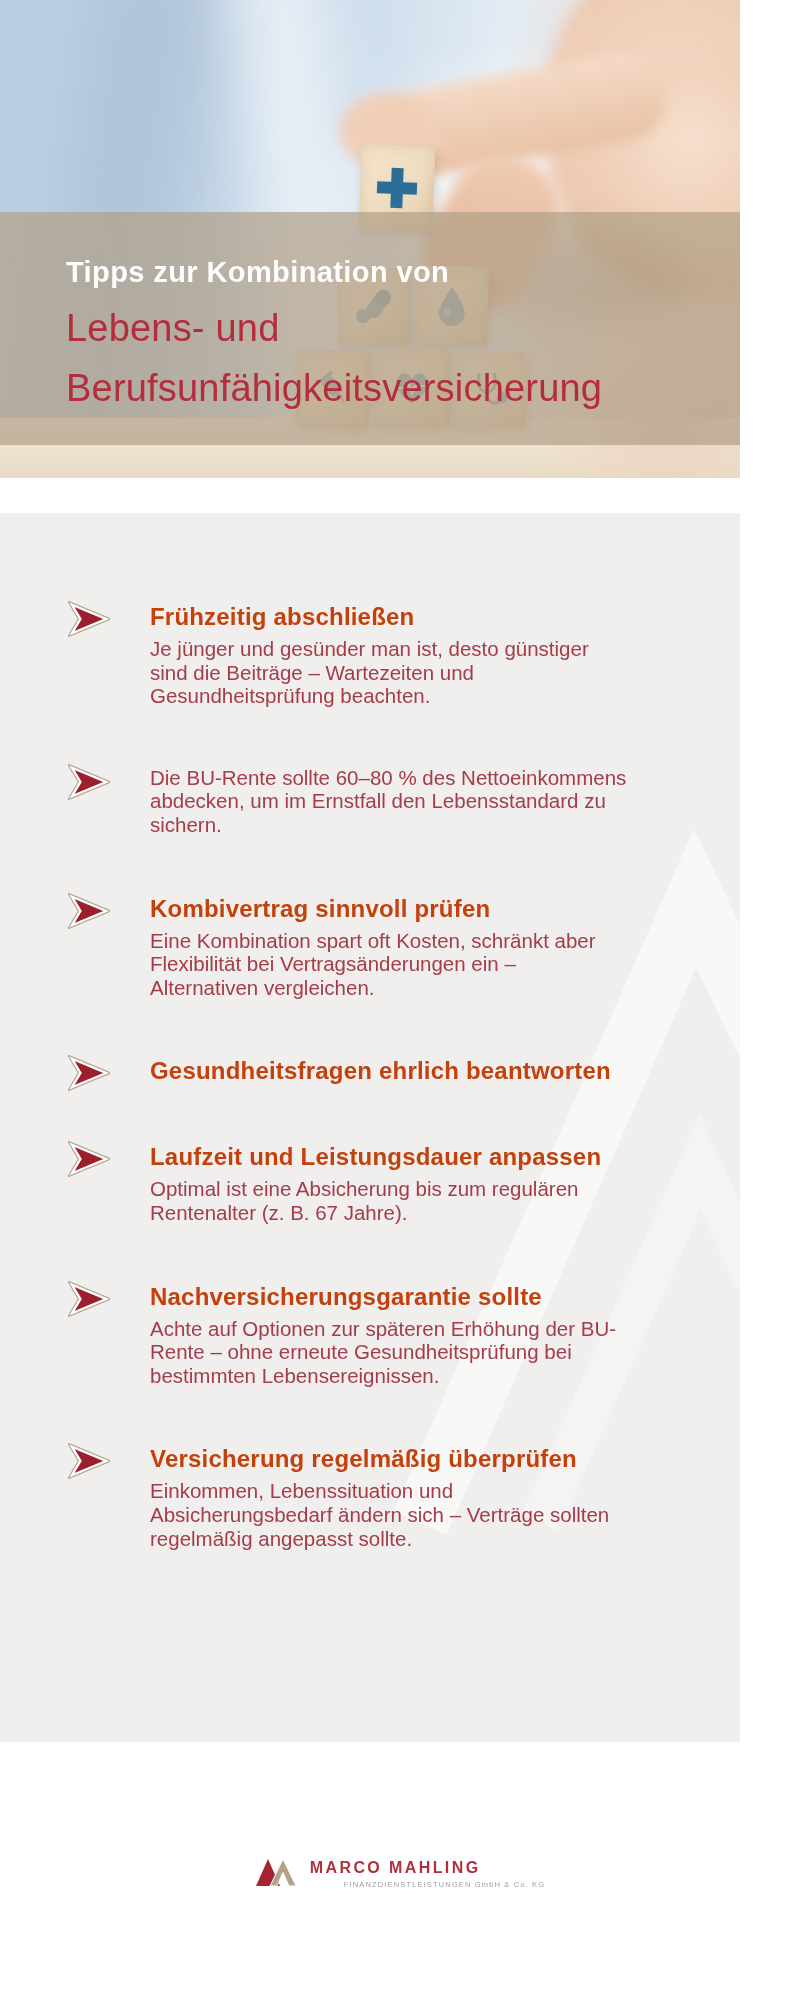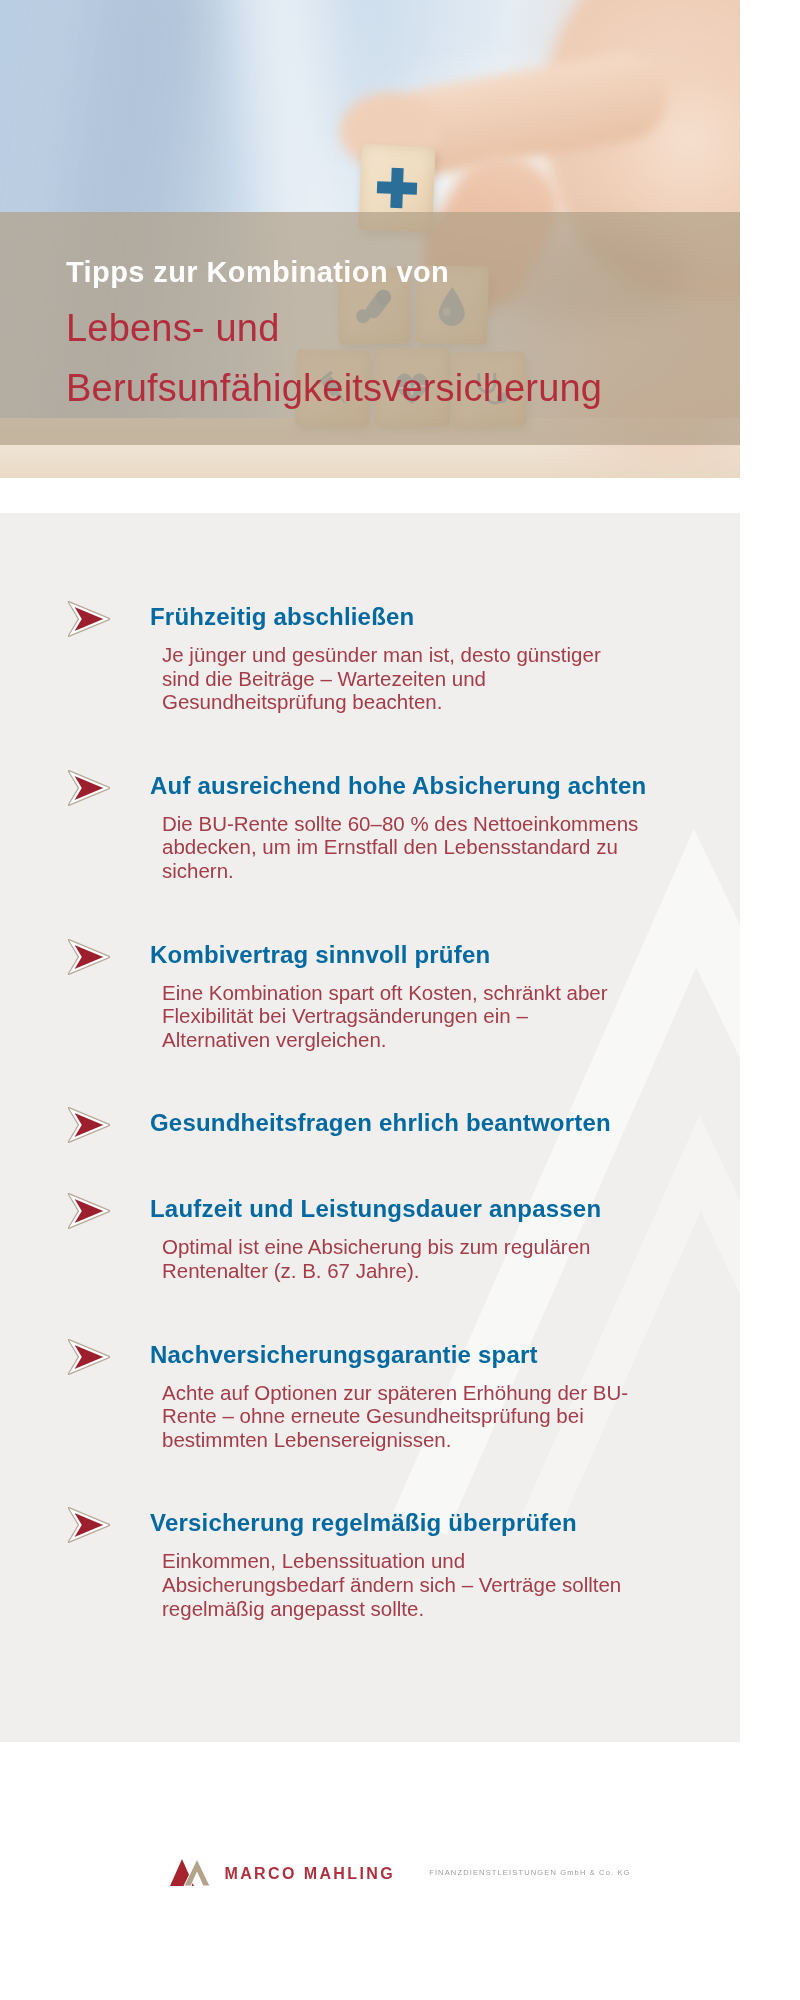--- a/index.html
+++ b/index.html
@@ -70,31 +70,31 @@
   .content {
     position: absolute; top: 513px; left: 0; width: 800px; height: 1229px;
     background: #f0efed; overflow: hidden;
   }
   .watermark { position: absolute; left: 0; top: 0; pointer-events: none; }
   .tips-list { position: relative; padding: 90px 58px 0 150px; }
   .tip { position: relative; margin-bottom: 58px; }
   .tip-arrow { position: absolute; left: -82px; top: -2px; width: 42px; height: 36px; }
   .tip-title {
     margin: 0 0 6px 0; font-size: 24px; line-height: 28px; font-weight: 700;
-    letter-spacing: 0.2px; color: #0369a1;
+    letter-spacing: 0.2px; color: #c2410c;
   }
   .tip-body {
-    margin: 12px; font-size: 20.5px; line-height: 23.6px; color: #a53c49;
+    margin: 0; font-size: 20.5px; line-height: 23.6px; color: #a53c49;
     white-space: pre-line;
   }
 
   
   .footer { position: absolute; top: 1742px; left: 0; width: 800px; height: 258px; background: #ffffff; }
   .logo-row { position: absolute; top: 116px; left: 0; width: 800px; display: flex; justify-content: center; align-items: center; gap: 11px; }
-  .logo-text { display: flex; flex-direction: row; }
+  .logo-text { display: flex; flex-direction: column; }
   .brand-name { font-size: 16px; font-weight: 700; letter-spacing: 2.4px; color: #b0313d; }
   .brand-sub { margin-top: 3px; font-size: 7.5px; letter-spacing: 1.15px; color: #9e9e9e; margin-left: 34px; }
 </style>
 </head>
 <body>
 
 <div class="poster">
 
   <div class="photo">
     <div class="photo-bg"></div>
@@ -198,21 +198,20 @@
 Gesundheitsprüfung beachten.</p>
       </div>
 
       <div class="tip">
         <span class="tip-arrow">
           <svg width="42" height="36" viewBox="0 0 44 38">
             <path d="M4,4 L40,19 L4,34 L13,19 Z" fill="none" stroke="#b6a995" stroke-width="5" stroke-linejoin="miter"></path>
             <path d="M4,4 L40,19 L4,34 L13,19 Z" fill="#9c1f2e" stroke="#ffffff" stroke-width="2.4"></path>
           </svg>
         </span>
-        <h3 class="tip-title">Auf ausreichend hohe Absicherung achten</h3>
         <p class="tip-body">Die BU-Rente sollte 60–80 % des Nettoeinkommens
 abdecken, um im Ernstfall den Lebensstandard zu
 sichern.</p>
       </div>
 
       <div class="tip">
         <span class="tip-arrow">
           <svg width="42" height="36" viewBox="0 0 44 38">
             <path d="M4,4 L40,19 L4,34 L13,19 Z" fill="none" stroke="#b6a995" stroke-width="5" stroke-linejoin="miter"></path>
             <path d="M4,4 L40,19 L4,34 L13,19 Z" fill="#9c1f2e" stroke="#ffffff" stroke-width="2.4"></path>
@@ -246,21 +245,21 @@
 Rentenalter (z. B. 67 Jahre).</p>
       </div>
 
       <div class="tip">
         <span class="tip-arrow">
           <svg width="42" height="36" viewBox="0 0 44 38">
             <path d="M4,4 L40,19 L4,34 L13,19 Z" fill="none" stroke="#b6a995" stroke-width="5" stroke-linejoin="miter"></path>
             <path d="M4,4 L40,19 L4,34 L13,19 Z" fill="#9c1f2e" stroke="#ffffff" stroke-width="2.4"></path>
           </svg>
         </span>
-        <h3 class="tip-title">Nachversicherungsgarantie spart</h3>
+        <h3 class="tip-title">Nachversicherungsgarantie sollte</h3>
         <p class="tip-body">Achte auf Optionen zur späteren Erhöhung der BU-
 Rente – ohne erneute Gesundheitsprüfung bei
 bestimmten Lebensereignissen.</p>
       </div>
 
       <div class="tip">
         <span class="tip-arrow">
           <svg width="42" height="36" viewBox="0 0 44 38">
             <path d="M4,4 L40,19 L4,34 L13,19 Z" fill="none" stroke="#b6a995" stroke-width="5" stroke-linejoin="miter"></path>
             <path d="M4,4 L40,19 L4,34 L13,19 Z" fill="#9c1f2e" stroke="#ffffff" stroke-width="2.4"></path>

